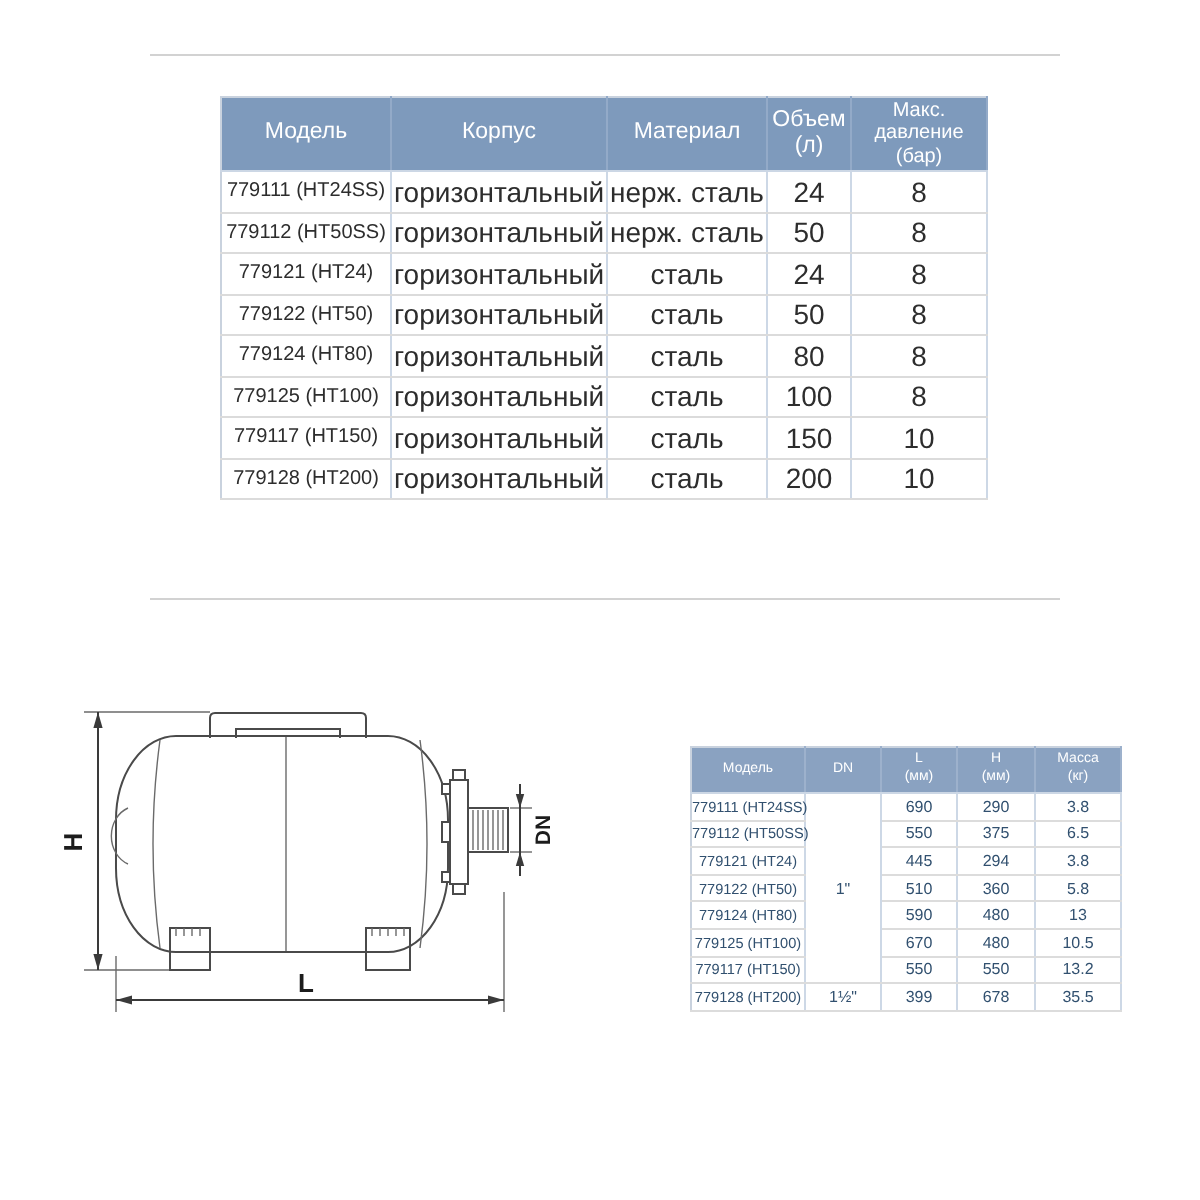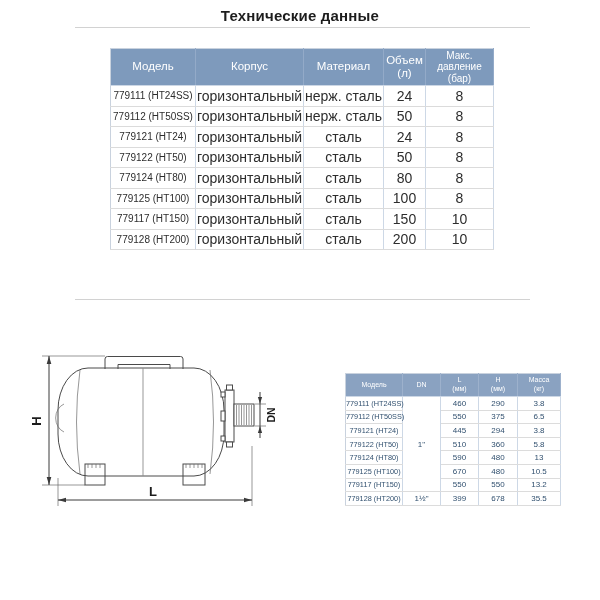--- a/index.html
+++ b/index.html
@@ -36,21 +36,20 @@
   .dim{stroke:#3a3a3a;stroke-width:1;fill:none;}
   .thin{stroke:#6a6a6a;stroke-width:.7;fill:none;}
   .arr{fill:#3a3a3a;stroke:none;}
   .dimtxt{fill:#1c1c1c;font-family:"Liberation Sans",sans-serif;font-weight:bold;}
 </style>
 </head>
 <body>
 
 <div class="page">
 
-  <div class="section-title" style="top:7px">Технические данные</div>
   <div class="rule" style="top:27px"></div>
 
   <table class="t1">
     <colgroup>
         <col style="width:85px">
         <col style="width:108px">
         <col style="width:80px">
         <col style="width:42px">
         <col style="width:68px">
       </colgroup>
@@ -230,21 +229,21 @@
         <th>
           <div>Масса</div>
           <div>(кг)</div>
         </th>
       </tr>
     </thead>
     <tbody>
       <tr>
         <td class="model">779111 (HT24SS)</td>
         <td rowspan="7">1"</td>
-        <td>460</td>
+        <td>690</td>
         <td>290</td>
         <td>3.8</td>
       </tr>
       <tr>
         <td class="model">779112 (HT50SS)</td>
         <td>550</td>
         <td>375</td>
         <td>6.5</td>
       </tr>
       <tr>

